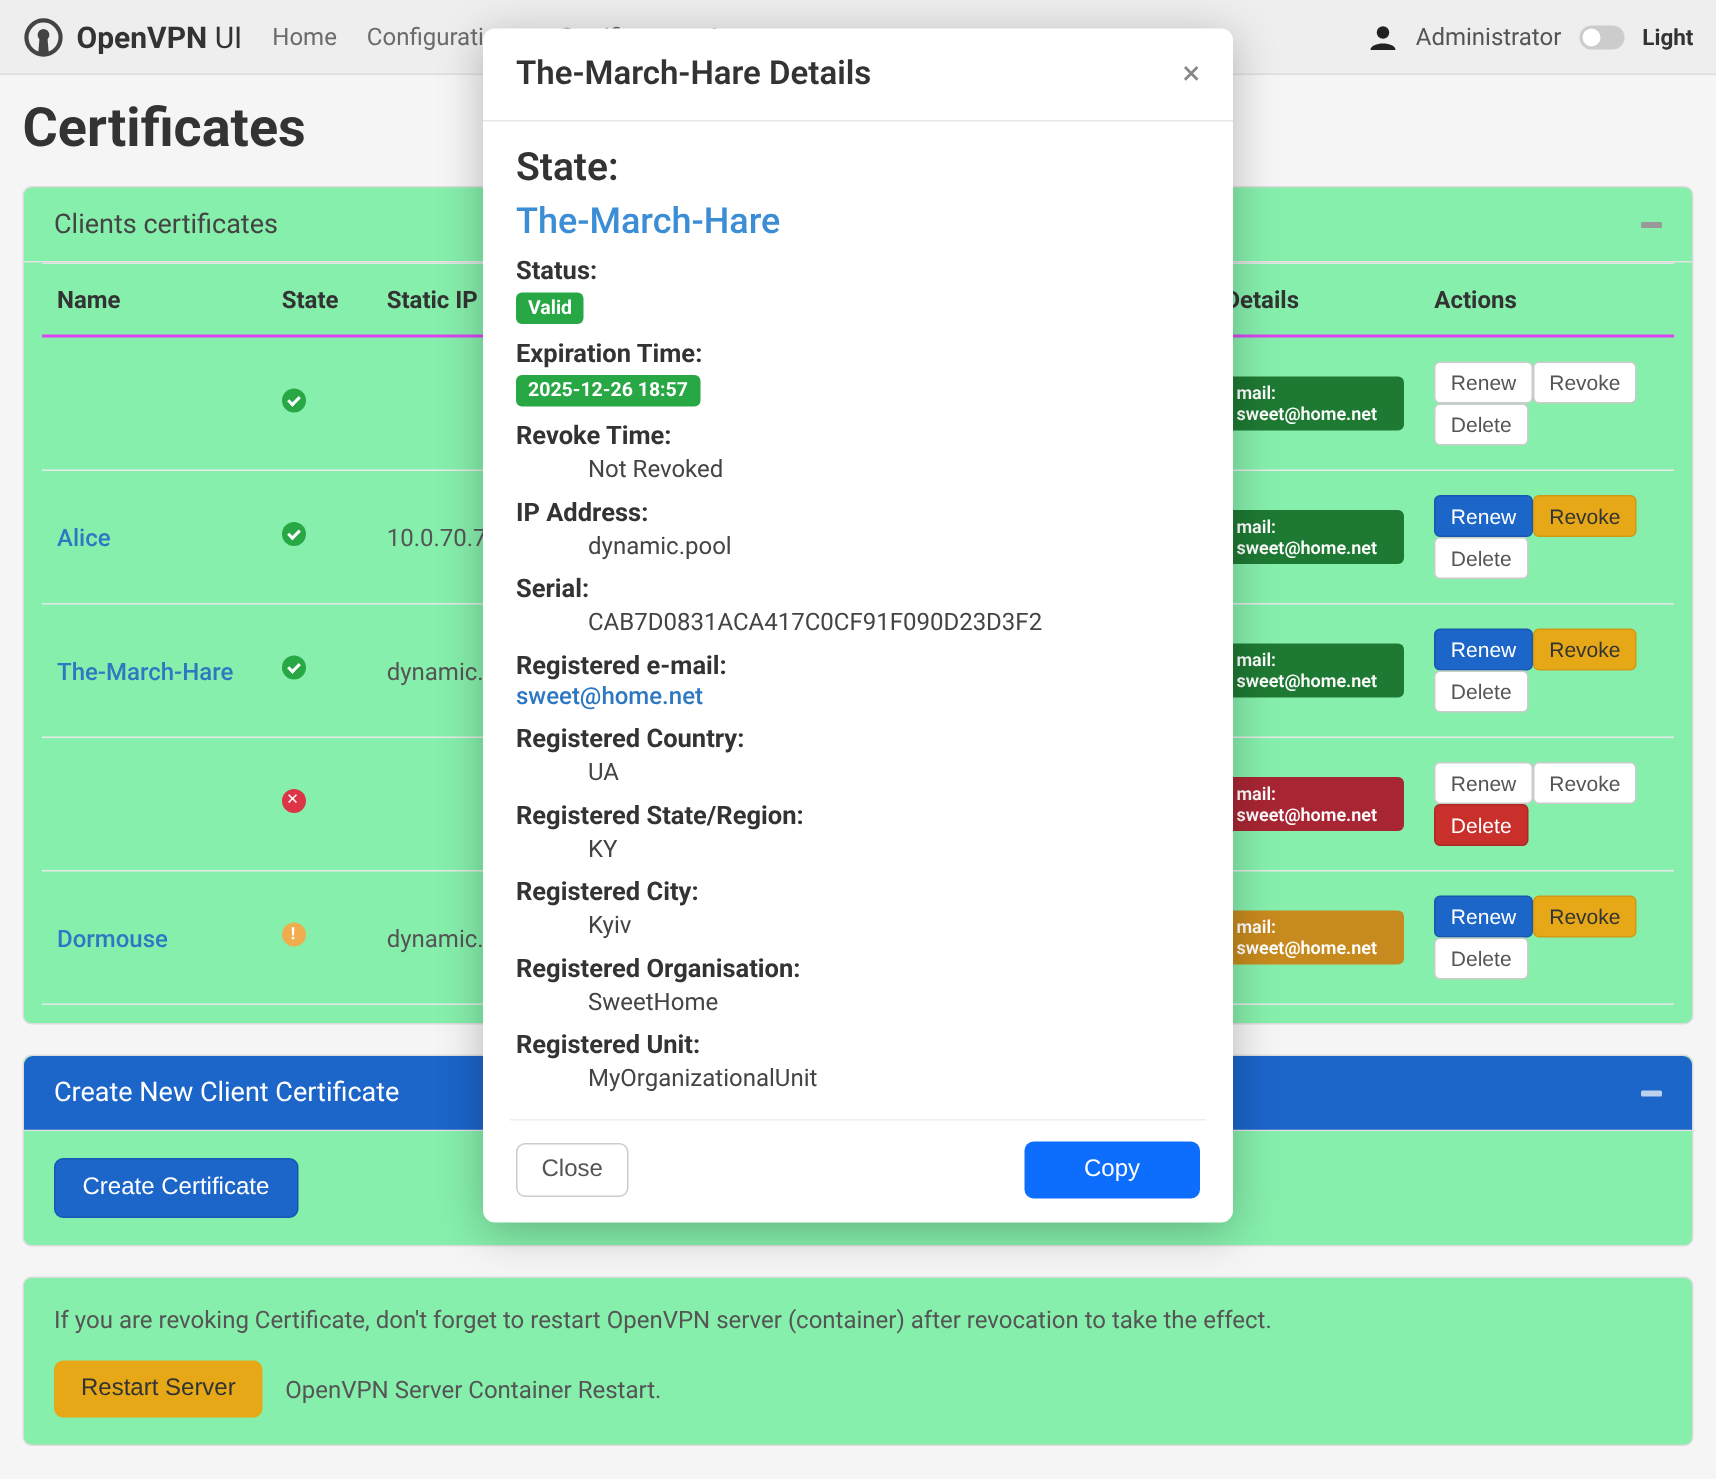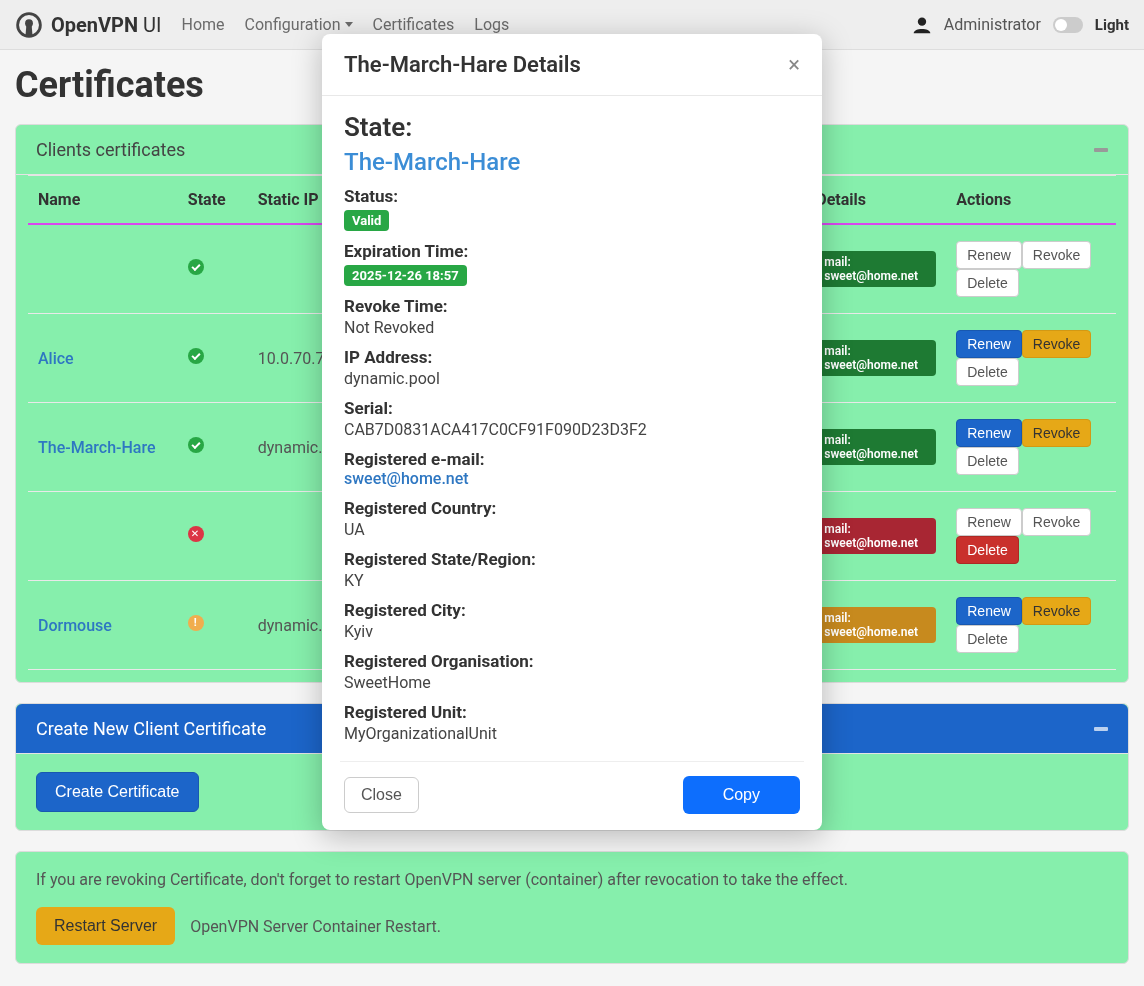--- a/index.html
+++ b/index.html
@@ -76,37 +76,37 @@
   .btn-warning { background:#e6a817; color:#333; border-color:#d29914;}
   .btn-danger  { background:#c9302c; color:#fff; border-color:#ac2925;}
   .btn-lg { padding: 10px 18px; font-size:16px; border-radius:6px;}
   .btn-restart-warn { background:#e6a817; color:#333; border:none;}
   .server-row { display:flex; align-items:center; gap:15px; margin-top:6px;}
   .server-row:first-of-type { margin-top:0;}
   
   .modal-backdrop {
     position: fixed; inset: 0; z-index: 10;
     display:flex; justify-content:center; align-items:flex-start;
-    padding-top: 34px;
+    padding-top: 19px;
   }
   .modal {
     width: 500px; background:#fff; border-radius:8px; box-shadow:0 6px 30px rgba(0,0,0,0.25);
     max-height: calc(100vh - 60px); display:flex; flex-direction:column;
   }
   .modal-header {
     display:flex; justify-content:space-between; align-items:center;
     padding: 18px 22px; border-bottom: 1px solid #e8e8e8;
   }
   .modal-title { font-size:22px; font-weight:600; color:#333;}
   .close-x { font-size:22px; color:#888; cursor:pointer; line-height:1;}
   .modal-body { padding: 16px 22px; overflow-y:auto; }
   .modal-body h2 { font-size:26px; font-weight:600; margin:0 0 6px;}
   .modal-body .big-link { font-size:24px; color:#3b8dd6; font-weight:500; display:block; margin-bottom:10px;}
   .field-label { font-weight:700; font-size:17px; color:#333; margin-top:10px;}
-  .field-value { font-size:16px; color:#444; margin-top:2px;}
+  .field-value { font-size:16px; color:#444; margin-top:2px;margin-left:48px;}
   .small-badge { display:inline-block; padding:3px 8px; border-radius:4px; font-size:13px; color:#fff; font-weight:700; margin-top:4px;}
   .sb-green { background:#28a745;}
   .modal-footer {
     border-top:1px solid #e8e8e8;
     padding: 16px 22px;
     display:flex; justify-content:space-between; align-items:center;
     gap:10px;
   }
   .btn-close-modal {
     padding:8px 16px; border:1px solid #ccc; border-radius:6px; background:#fff; color:#555; font-size:16px;

